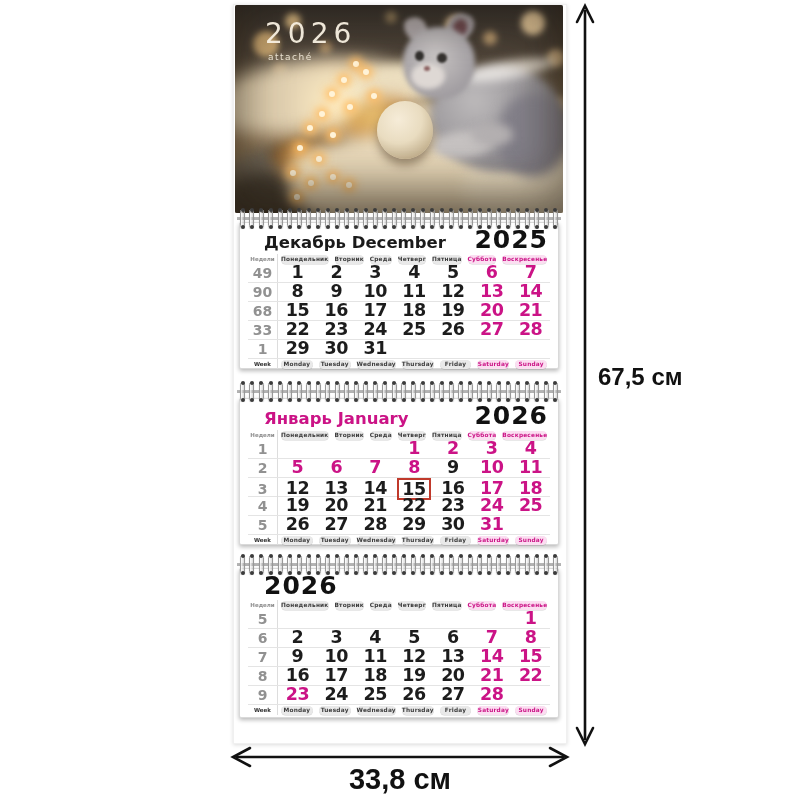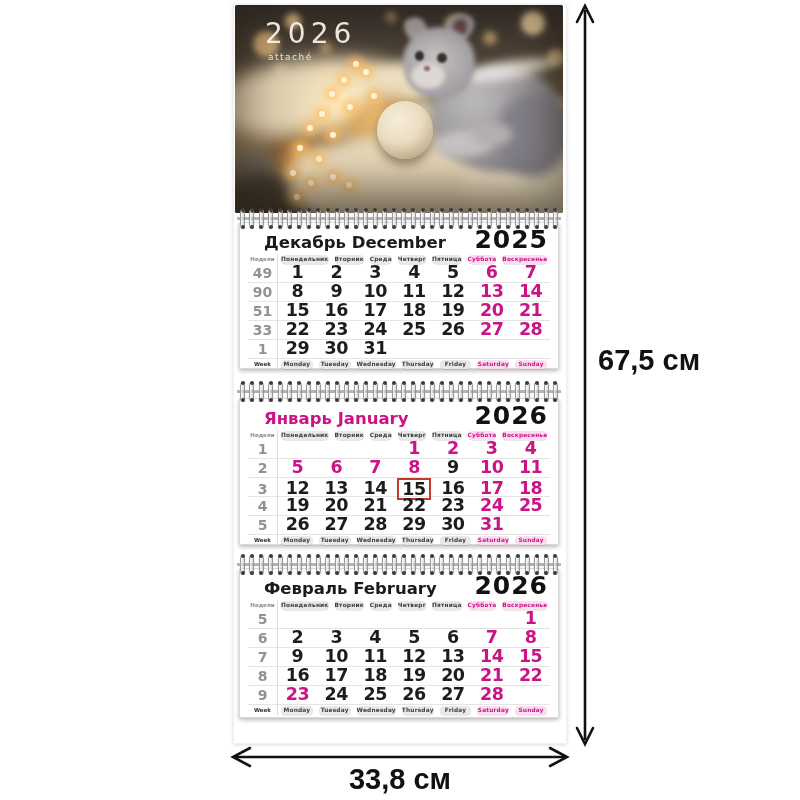--- a/index.html
+++ b/index.html
@@ -52,22 +52,22 @@
   .pill{display:block;margin:0 3px;background:#e9e9e9;border-radius:5px;color:#3c3c3c;
         font-weight:700;font-size:5.8px;text-align:center;padding:1.5px 0;letter-spacing:.2px;
         box-shadow:0 .5px .5px rgba(0,0,0,.18);}
   .pill.we{background:#fbdef1;color:var(--pink);}
   .wklab{font-weight:700;font-size:5.5px;color:#8d8d8d;text-align:center;align-self:stretch;
          display:flex;align-items:center;justify-content:center;border-right:1px solid #ddd;}
   .wklab.en{color:#2f2f2f;}
 
   
   .arrow{position:absolute;}
-  .dim-h{position:absolute;left:598px;top:344px;font-family:"Liberation Sans",sans-serif;
-         font-weight:700;font-size:29px;color:#111;}
+  .dim-h{position:absolute;left:598px;top:363px;font-family:"Liberation Sans",sans-serif;
+         font-weight:700;font-size:24px;color:#111;}
   .dim-w{position:absolute;left:250px;top:763px;width:300px;text-align:center;
          font-family:"Liberation Sans",sans-serif;font-weight:700;font-size:29px;color:#111;}
 </style>
 </head>
 <body style="--pink: #cb1386; --box: #c0392b;">
 
 <div class="canvas">
 
   <div class="backing"></div>
 
@@ -293,21 +293,21 @@
           <div class="wnum">90</div>
           <div class="day">8</div>
           <div class="day">9</div>
           <div class="day">10</div>
           <div class="day">11</div>
           <div class="day">12</div>
           <div class="day pink">13</div>
           <div class="day pink">14</div>
         </div>
         <div class="row wrow">
-          <div class="wnum">51</div>
+          <div class="wnum">68</div>
           <div class="day">15</div>
           <div class="day">16</div>
           <div class="day">17</div>
           <div class="day">18</div>
           <div class="day">19</div>
           <div class="day pink">20</div>
           <div class="day pink">21</div>
         </div>
         <div class="row wrow">
           <div class="wnum">33</div>
@@ -458,21 +458,20 @@
           </div>
           <div>
             <span class="pill we">Sunday</span>
           </div>
         </div>
       </div>
   </section>
 
   <section class="page" style="top:568px;height:150px;">
     <div class="phead">
-      <div class="m-title"><span>Февраль</span> <span>February</span></div>
       <div class="m-year">2026</div>
     </div>
     <div class="grid">
         <div class="row pills">
           <div class="wklab">Недели</div>
           <div>
             <span class="pill">Понедельник</span>
           </div>
           <div>
             <span class="pill">Вторник</span>

